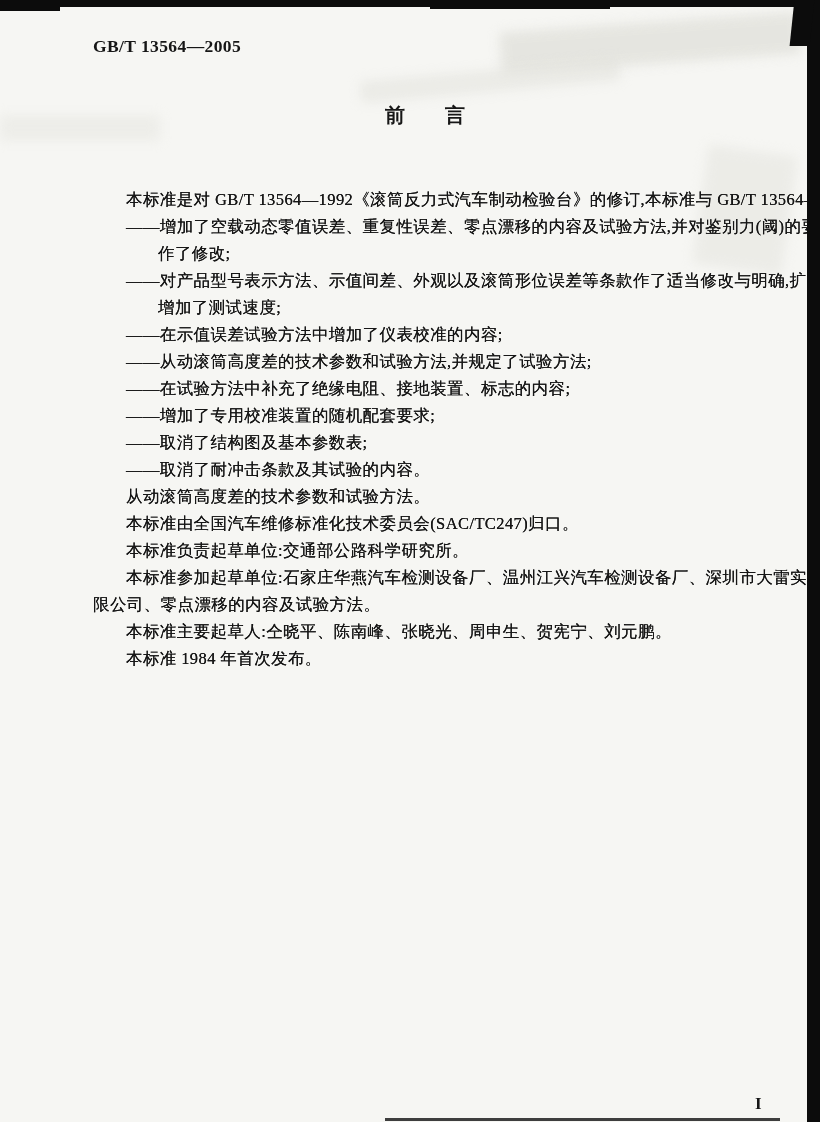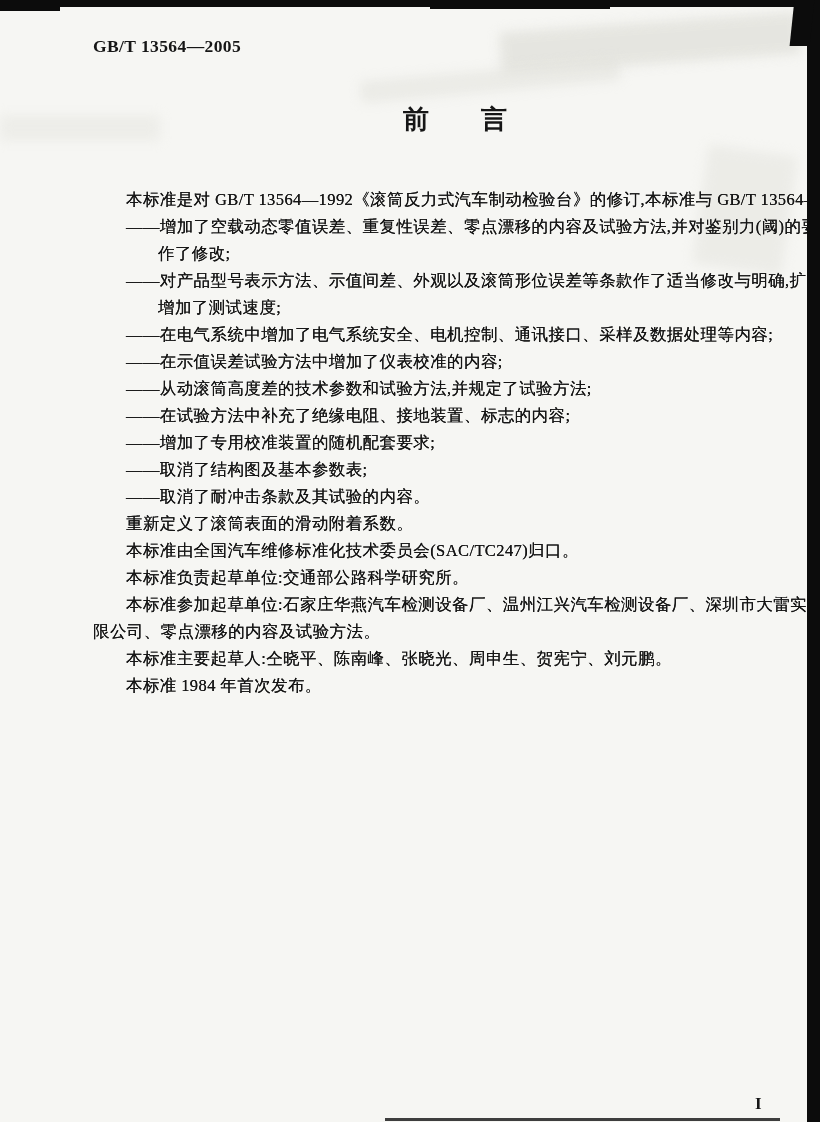--- a/index.html
+++ b/index.html
@@ -24,22 +24,22 @@
   .shade2{top:70px;left:360px;width:260px;height:22px;transform:rotate(-5deg);opacity:.5;}
   .shade3{top:150px;left:700px;width:90px;height:120px;transform:rotate(8deg);opacity:.45;}
   .shade4{top:115px;left:0px;width:160px;height:26px;opacity:.4;}
   
   .std-no{
     position:absolute;top:36px;left:93px;width:699px;
     font-size:17.5px;font-weight:bold;letter-spacing:.4px;
   }
   
   .doc-title{
-    position:absolute;top:102px;left:105px;width:700px;text-align:center;
-    font-size:26px;font-weight:bold;
+    position:absolute;top:102px;left:75px;width:700px;text-align:center;
+    font-size:20px;font-weight:bold;
     font-family:"Liberation Sans","DejaVu Sans",sans-serif;
   }
   
   .body-lines{
     position:absolute;top:186px;left:93px;width:707px;
     font-size:16.5px;line-height:27px;letter-spacing:.4px;
     text-shadow:0 0 .4px currentColor;
   }
   .line{white-space:pre;}
   .line.first{padding-left:33px;}
@@ -65,28 +65,27 @@
   <div class="std-no">GB/T 13564—2005</div>
 
   <div class="doc-title">前　　言</div>
 
   <div class="body-lines">
       <div class="line first">本标准是对 GB/T 13564—1992《滚筒反力式汽车制动检验台》的修订,本标准与 GB/T 13564—</div>
       <div class="line dash">——增加了空载动态零值误差、重复性误差、零点漂移的内容及试验方法,并对鉴别力(阈)的要求</div>
       <div class="line dash-cont">作了修改;</div>
       <div class="line dash">——对产品型号表示方法、示值间差、外观以及滚筒形位误差等条款作了适当修改与明确,扩大了</div>
       <div class="line dash-cont">增加了测试速度;</div>
-      <div class="line dash">——在电气系统中增加了电气系统安全、电机控制、通讯接口、采样及数据处理等内容;</div>
       <div class="line dash">——在示值误差试验方法中增加了仪表校准的内容;</div>
       <div class="line dash">——从动滚筒高度差的技术参数和试验方法,并规定了试验方法;</div>
       <div class="line dash">——在试验方法中补充了绝缘电阻、接地装置、标志的内容;</div>
       <div class="line dash">——增加了专用校准装置的随机配套要求;</div>
       <div class="line dash">——取消了结构图及基本参数表;</div>
       <div class="line dash">——取消了耐冲击条款及其试验的内容。</div>
-      <div class="line first">重新定义了滚筒表面的滑动附着系数。</div>
+      <div class="line first">从动滚筒高度差的技术参数和试验方法。</div>
       <div class="line first">本标准由全国汽车维修标准化技术委员会(SAC/TC247)归口。</div>
       <div class="line first">本标准负责起草单位:交通部公路科学研究所。</div>
       <div class="line first">本标准参加起草单位:石家庄华燕汽车检测设备厂、温州江兴汽车检测设备厂、深圳市大雷实业有</div>
       <div class="line flush">限公司、零点漂移的内容及试验方法。</div>
       <div class="line first">本标准主要起草人:仝晓平、陈南峰、张晓光、周申生、贺宪宁、刘元鹏。</div>
       <div class="line first">本标准 1984 年首次发布。</div>
     </div>
 
   <div class="page-no">I</div>
 

